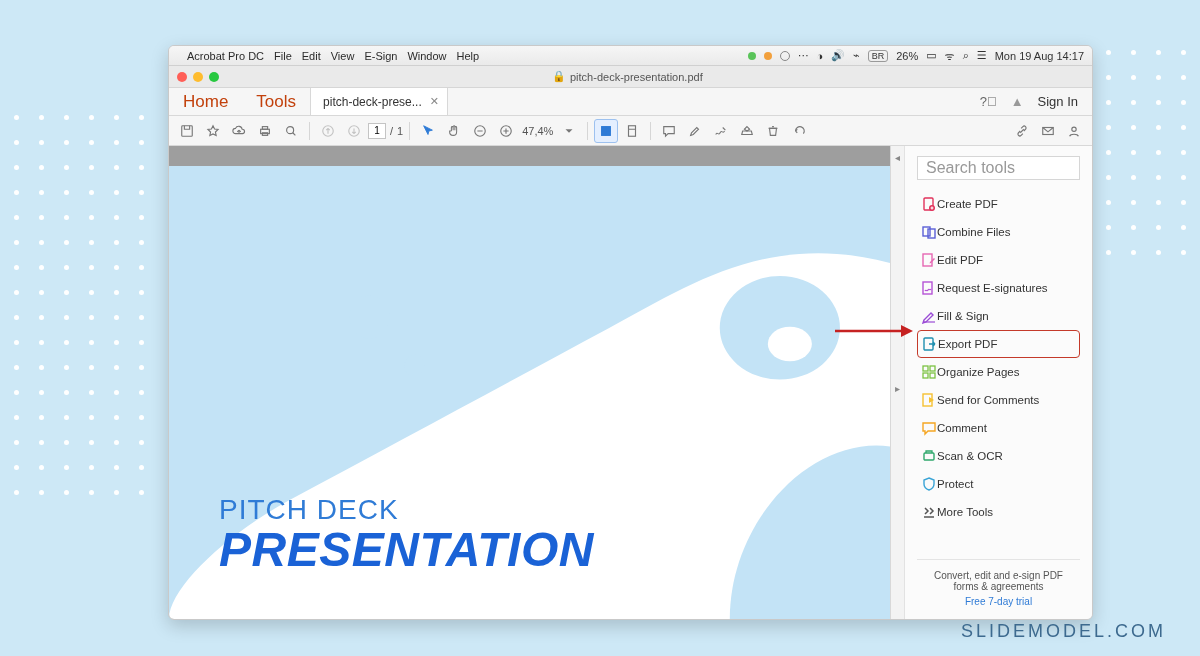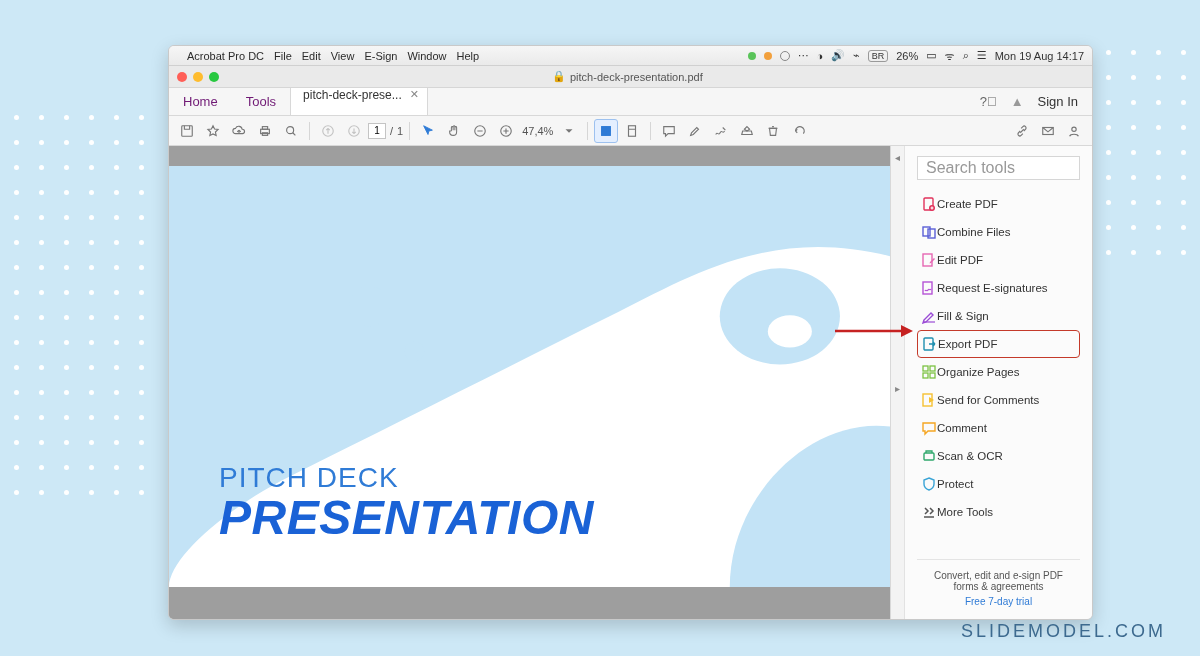--- a/index.html
+++ b/index.html
@@ -75,32 +75,32 @@
 
 .tab-row {
   height: 28px;
   background: #f6f6f6;
   border-bottom: 1px solid #d8d8d8;
   display: flex;
   align-items: center;
 }
 .tab-home, .tab-tools {
   padding: 0 14px;
-  font-size: 13px;
-  color: #701a75;
+  font-size: 17px;
+  color: #c2410c;
   height: 100%;
   display: flex; align-items: center;
 }
 .doc-tab {
   height: 100%;
   background: #fff;
   border-left: 1px solid #d8d8d8;
   border-right: 1px solid #d8d8d8;
   padding: 0 8px 0 12px;
-  display: flex; align-items: flex-start;
+  display: flex; align-items: center;
   font-size: 12px; color: #333;
   gap: 8px;
 }
 .doc-tab .x { color: #888; font-size: 11px; }
 .tab-spacer { flex: 1; }
 .tab-right { display: flex; align-items: center; gap: 14px; padding-right: 14px; color: #666; font-size: 13px; }
 .tab-right .signin { color: #333; font-size: 13px; }
 
 
 .toolbar {
@@ -125,21 +125,20 @@
 
 .body-area {
   flex: 1;
   display: flex;
   min-height: 0;
 }
 .doc-area {
   flex: 1;
   background: #9e9e9e;
   display: flex;
-  flex-direction: column;
   overflow: hidden;
   position: relative;
 }
 .doc-page {
   background: #fff;
   flex: 1;
   position: relative;
   overflow: hidden;
   margin-top: 20px;
 }

